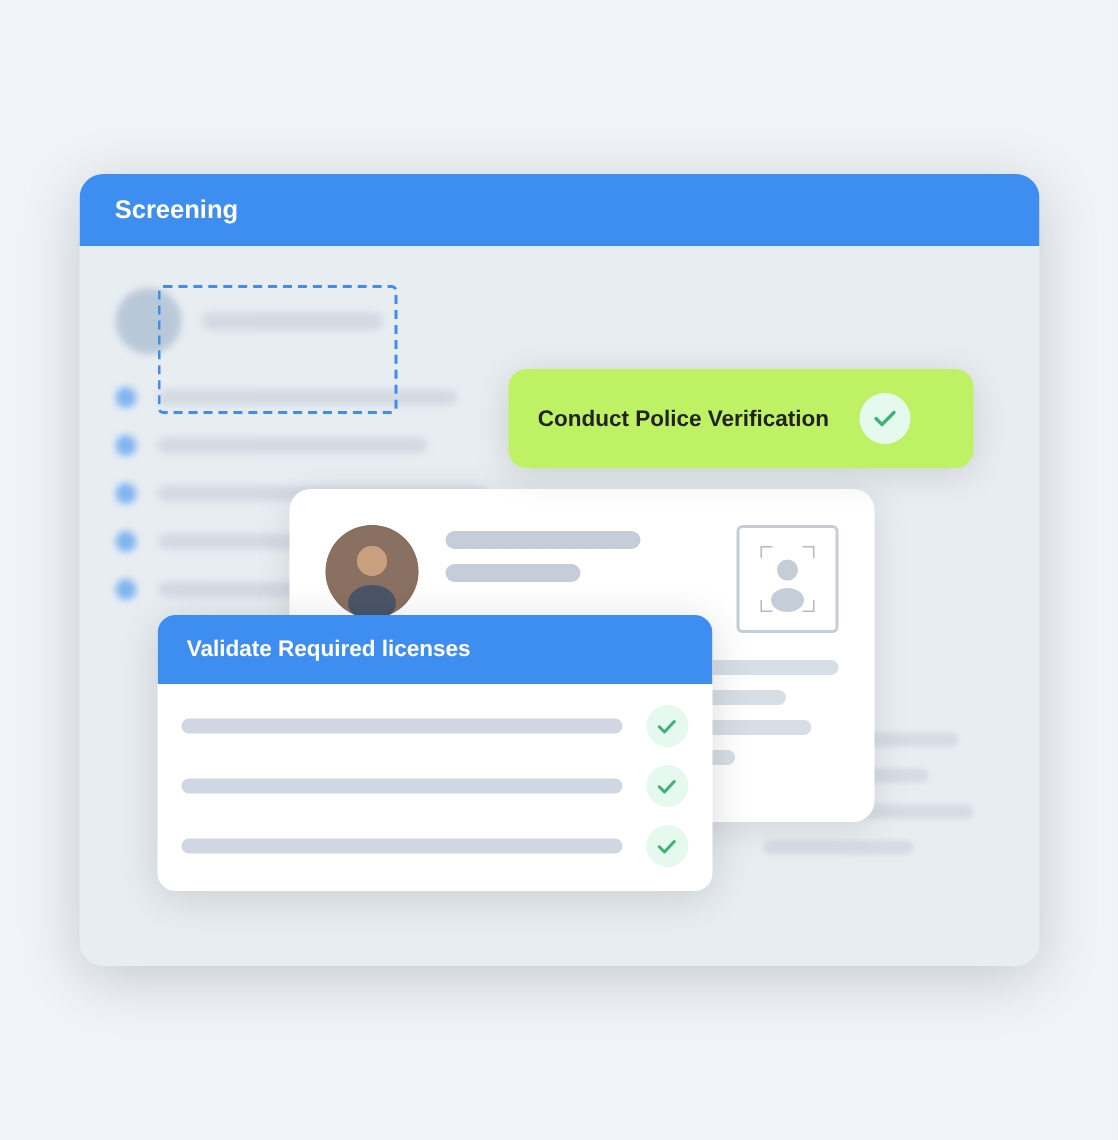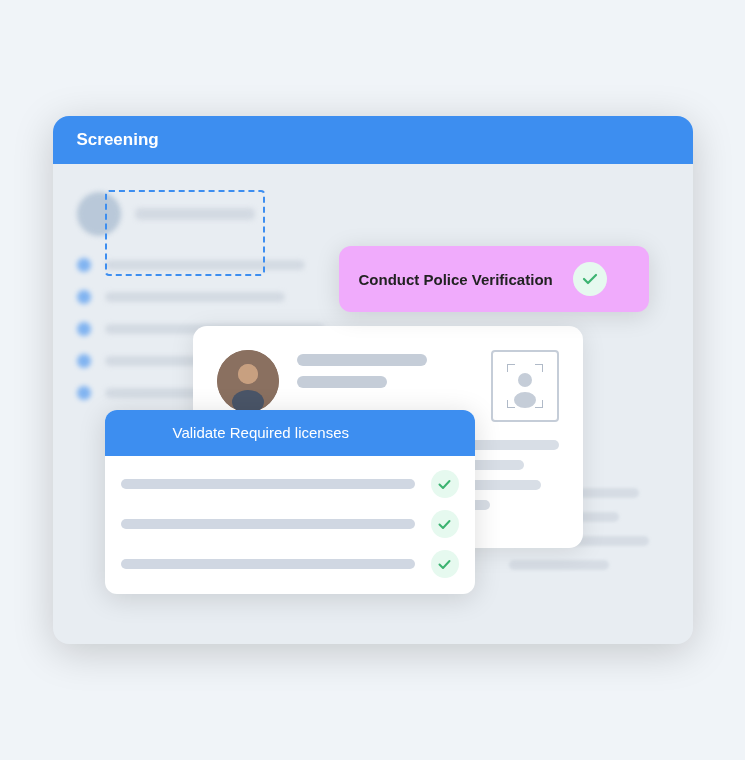--- a/index.html
+++ b/index.html
@@ -103,21 +103,21 @@
       border: 2px dashed #3d8ef0;
       border-radius: 4px;
       z-index: 2;
     }
 
     
     .police-card {
       position: absolute;
       top: 130px;
       right: 44px;
-      background: #f0abfc;
+      background: #bef264;
       border-radius: 12px;
       padding: 16px 20px;
       display: flex;
       align-items: center;
       gap: 20px;
       box-shadow: 0 4px 24px rgba(0,0,0,0.13);
       z-index: 10;
       min-width: 310px;
     }
 
@@ -236,22 +236,21 @@
     }
 
     .validate-header {
       background: #3d8ef0;
       padding: 14px 20px;
     }
 
     .validate-header-text {
       color: #fff;
       font-size: 15px;
-      font-weight: 400;
-      margin-left: 48px;
+      font-weight: 700;
     }
 
     .validate-body {
       padding: 14px 16px 16px;
     }
 
     .validate-row {
       display: flex;
       align-items: center;
       justify-content: space-between;

